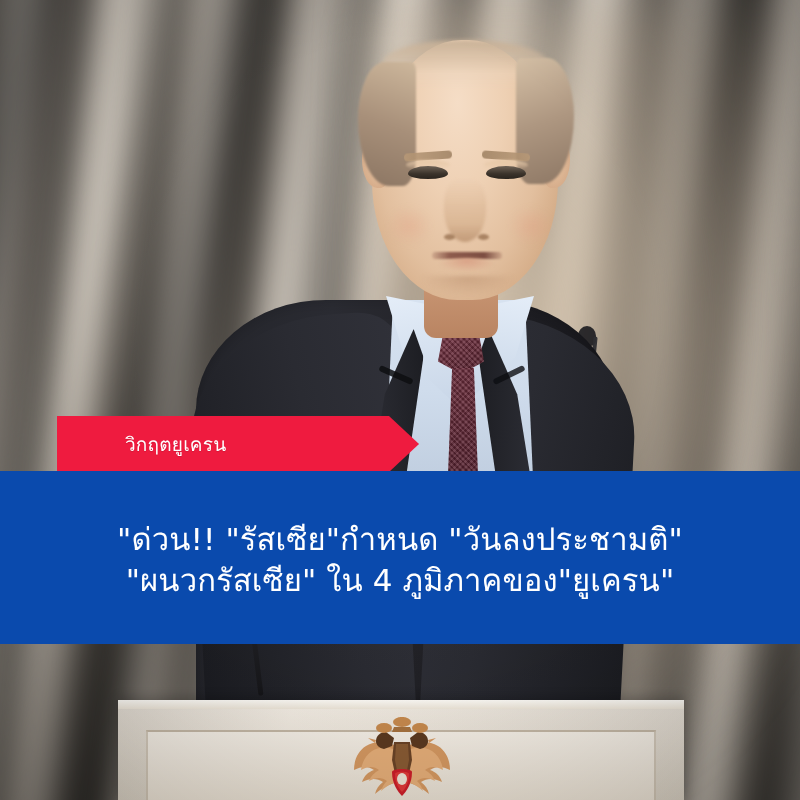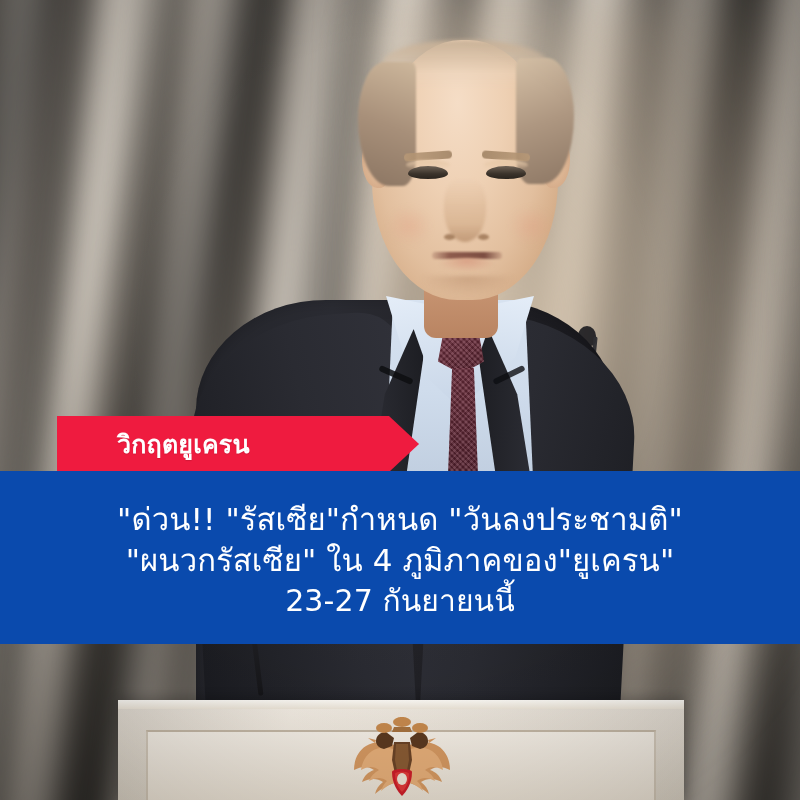--- a/index.html
+++ b/index.html
@@ -276,27 +276,28 @@
   
   .redtag{
     position:absolute; left:57px; top:416px; width:362px; height:56px;
     background:#ef1b3f;
     clip-path:polygon(0 0, calc(100% - 30px) 0, 100% 50%, calc(100% - 30px) 100%, 0 100%);
     display:flex; align-items:center;
     box-shadow:0 2px 6px rgba(0,0,0,.28);
   }
   .redtag-label{
     color:#ffffff;
-    font-size:25px;
-    font-weight:bold;
+    font-size:19px;
+    font-weight:normal;
     letter-spacing:.2px;
     padding-left:60px;
     line-height:1;
     white-space:nowrap;
     text-shadow:0 1px 1px rgba(0,0,0,.12);
+    margin-left:8px;
   }
 
   
   .bluebar{
     position:absolute; left:0; top:471px; width:800px; height:173px;
     background:#0a4aad;
     display:flex; flex-direction:column;
     align-items:center; justify-content:center;
     padding-top:4px;
   }
@@ -407,16 +408,15 @@
 
   <div class="bg-vign"></div>
 
   <div class="redtag">
     <span class="redtag-label">วิกฤตยูเครน</span>
   </div>
 
   <div class="bluebar">
     <div class="hl-line l1">"ด่วน!! "รัสเซีย"กำหนด "วันลงประชามติ"</div>
     <div class="hl-line l2">"ผนวกรัสเซีย" ใน 4 ภูมิภาคของ"ยูเครน"</div>
-    <div class="hl-line l3">23-27 กันยายนนี้</div>
   </div>
 
 </div>
 
 </body></html>

